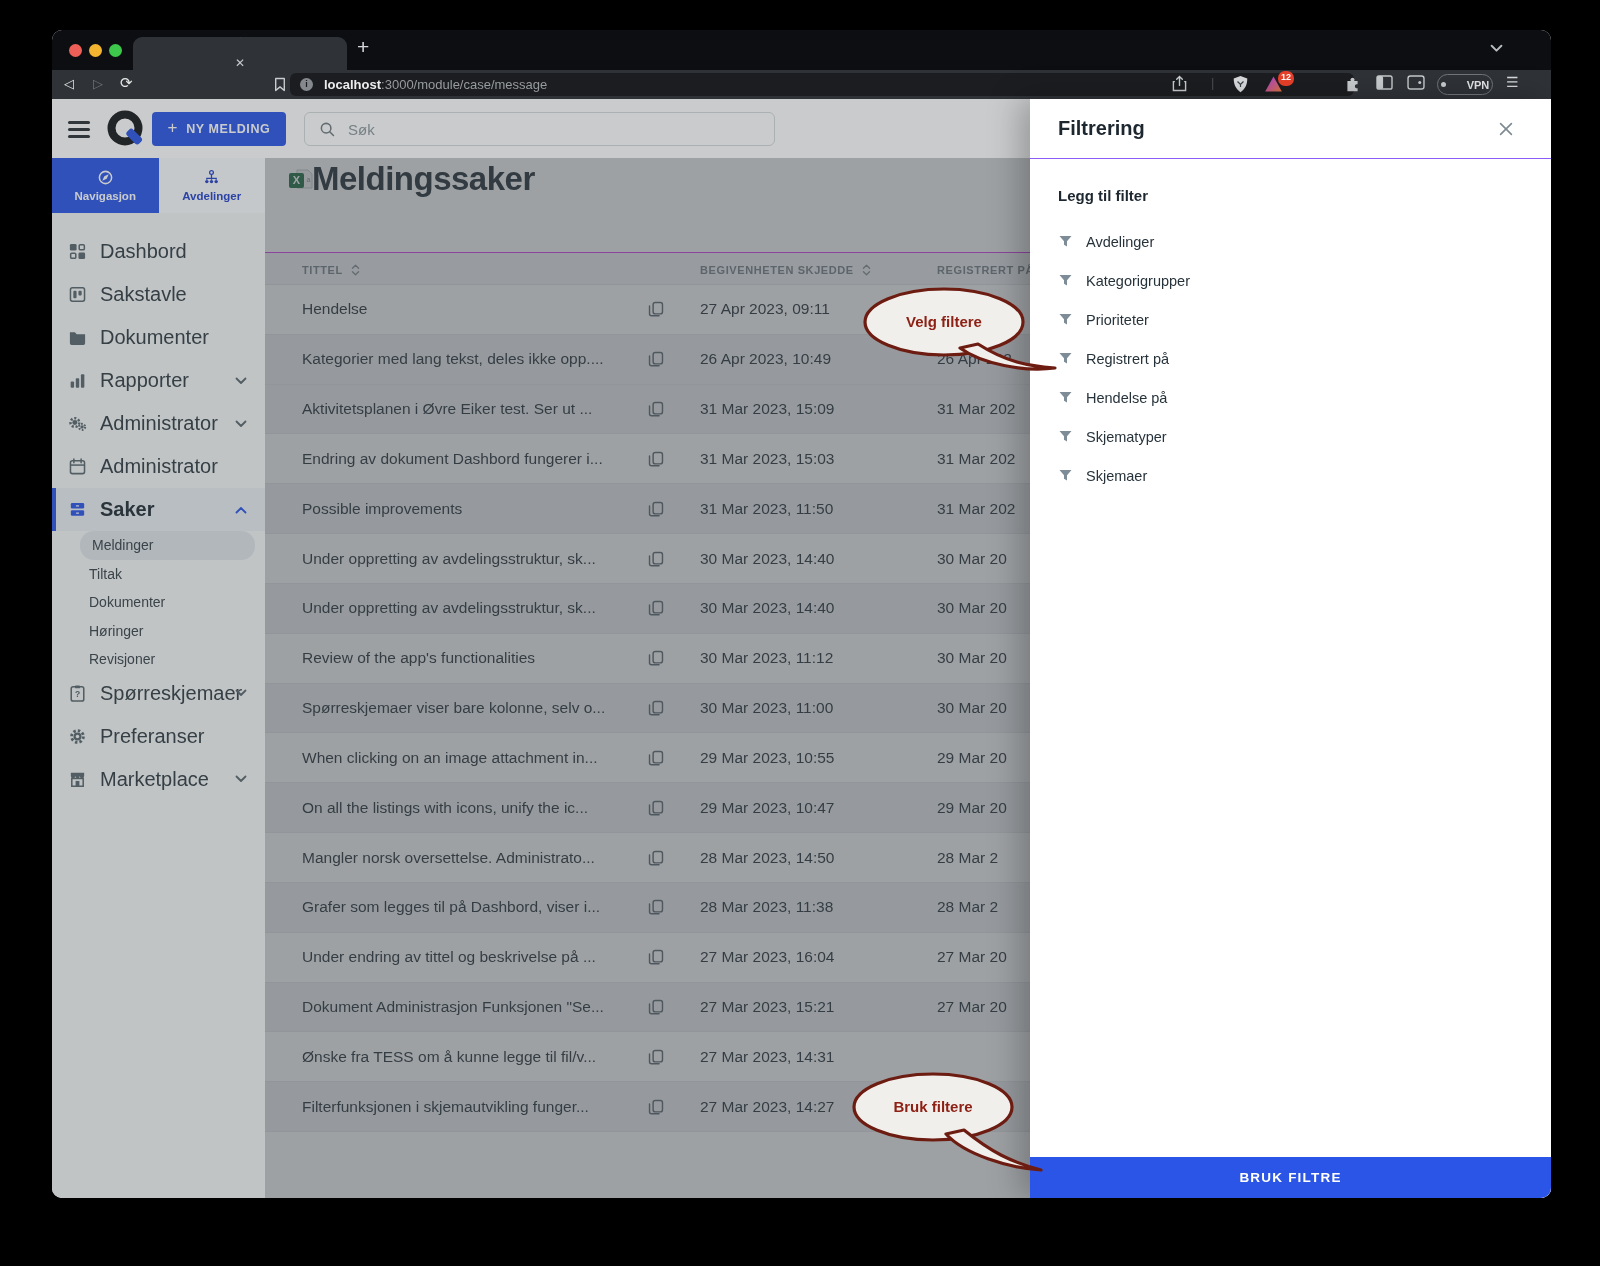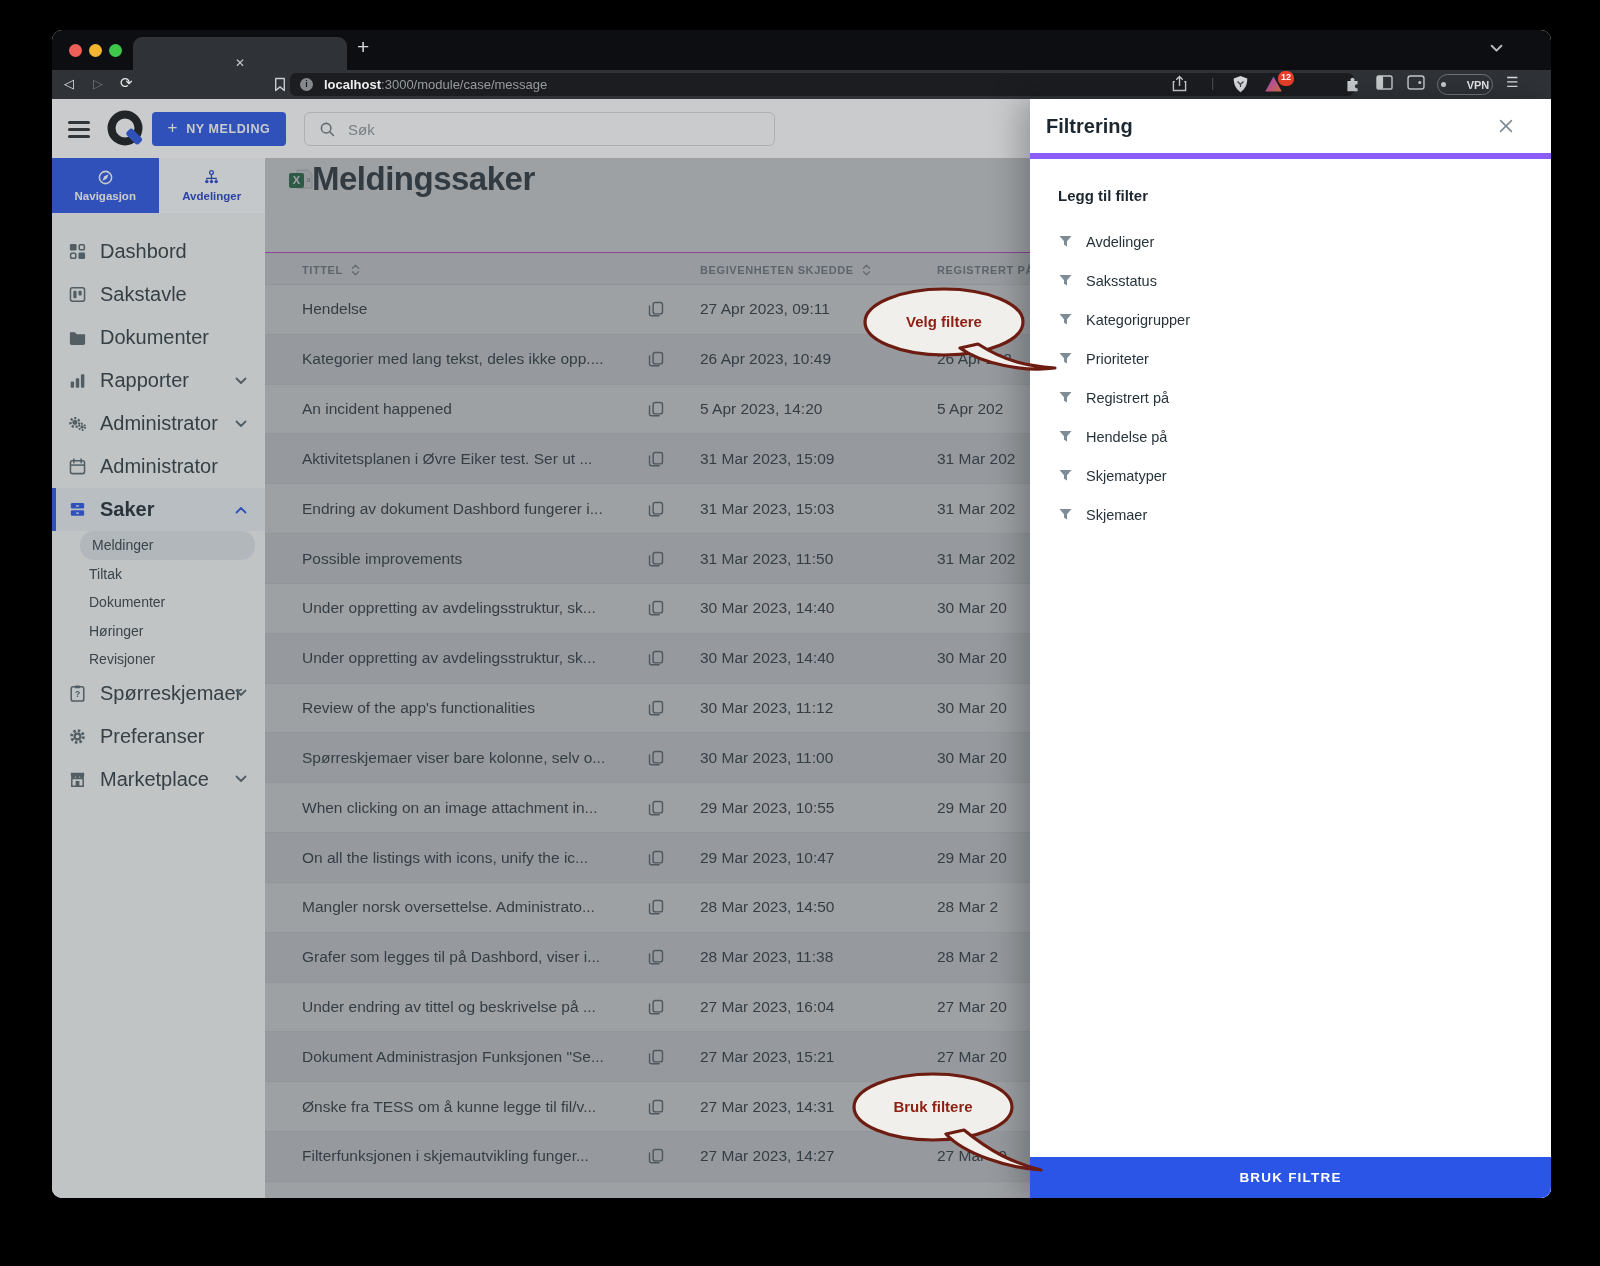--- a/index.html
+++ b/index.html
@@ -94,22 +94,22 @@
   .cell-title{ left:37px; font-weight:500; max-width:340px; overflow:hidden; }
   .copy-ic{ position:absolute; left:382px; top:50%; transform:translateY(-50%); width:18px; height:18px; color:#5f6c72; }
   .cell-date{ left:435px; } .cell-date2{ left:672px; }
   
   #dim-chrome-bar{ position:absolute; left:0; top:69px; width:1499px; height:59px; background:rgba(62,68,73,.28); z-index:10; }
   #dim-chrome-side{ position:absolute; left:0; top:128px; width:213px; height:1040px; background:rgba(62,68,73,.28); z-index:10; }
   #dim-content{ position:absolute; left:213px; top:128px; width:1286px; height:1040px; background:rgba(62,68,73,.5); z-index:11; }
   
   #drawer{ position:absolute; left:978px; top:69px; width:521px; height:1099px; background:#fff; z-index:20;
            box-shadow:-10px 0 30px rgba(0,0,0,.25); }
-  #drawer-head{ height:60px; border-bottom:6px solid #8b5cf6; display:flex; align-items:center;
-                padding:0 36px 0 16px; justify-content:space-between; }
+  #drawer-head{ height:60px; border-bottom:1px solid #8b5cf6; display:flex; align-items:center;
+                padding:0 36px 0 28px; justify-content:space-between; }
   #drawer-title{ font-size:20px; font-weight:700; color:#1d2730; }
   #drawer-close{ width:18px; height:18px; color:#7d8a91; }
   #drawer-sub{ margin:28px 0 0 28px; font-size:15px; font-weight:700; color:#1d2730; }
   #filter-list{ position:absolute; left:0; top:123px; width:100%; }
   .filter-item{ height:39px; display:flex; align-items:center; padding-left:28px; gap:13px; }
   .filter-item .ic{ width:15px; height:15px; color:#7d8c96; }
   .filter-item .lbl{ font-size:14.5px; font-weight:500; color:#27333b; }
   #apply-btn{ position:absolute; left:0; bottom:0; width:100%; height:41px; background:var(--accent);
               color:#fff; font-size:13.5px; font-weight:700; letter-spacing:1.2px; display:flex;
               align-items:center; justify-content:center; }
@@ -482,28 +482,20 @@
           <span class="cell-date2">27 Apr 202</span>
         </div>
         <div class="row alt">
           <span class="cell-title">Kategorier med lang tekst, deles ikke opp....</span>
           <svg class="copy-ic">
             <use href="#copy-icon"></use>
           </svg>
           <span class="cell-date">26 Apr 2023, 10:49</span>
           <span class="cell-date2">26 Apr 202</span>
         </div>
-        <div class="row">
-          <span class="cell-title">An incident happened</span>
-          <svg class="copy-ic">
-            <use href="#copy-icon"></use>
-          </svg>
-          <span class="cell-date">5 Apr 2023, 14:20</span>
-          <span class="cell-date2">5 Apr 202</span>
-        </div>
         <div class="row alt">
           <span class="cell-title">Aktivitetsplanen i Øvre Eiker test. Ser ut ...</span>
           <svg class="copy-ic">
             <use href="#copy-icon"></use>
           </svg>
           <span class="cell-date">31 Mar 2023, 15:09</span>
           <span class="cell-date2">31 Mar 202</span>
         </div>
         <div class="row">
           <span class="cell-title">Endring av dokument Dashbord fungerer i...</span>
@@ -633,26 +625,20 @@
     </div>
     <div id="drawer-sub">Legg til filter</div>
     <div id="filter-list">
 
     <div class="filter-item">
           <svg class="ic">
             <use href="#funnel-icon"></use>
           </svg>
           <span class="lbl">Avdelinger</span>
         </div>
-        <div class="filter-item alt">
-          <svg class="ic">
-            <use href="#funnel-icon"></use>
-          </svg>
-          <span class="lbl">Saksstatus</span>
-        </div>
         <div class="filter-item">
           <svg class="ic">
             <use href="#funnel-icon"></use>
           </svg>
           <span class="lbl">Kategorigrupper</span>
         </div>
         <div class="filter-item alt">
           <svg class="ic">
             <use href="#funnel-icon"></use>
           </svg>

